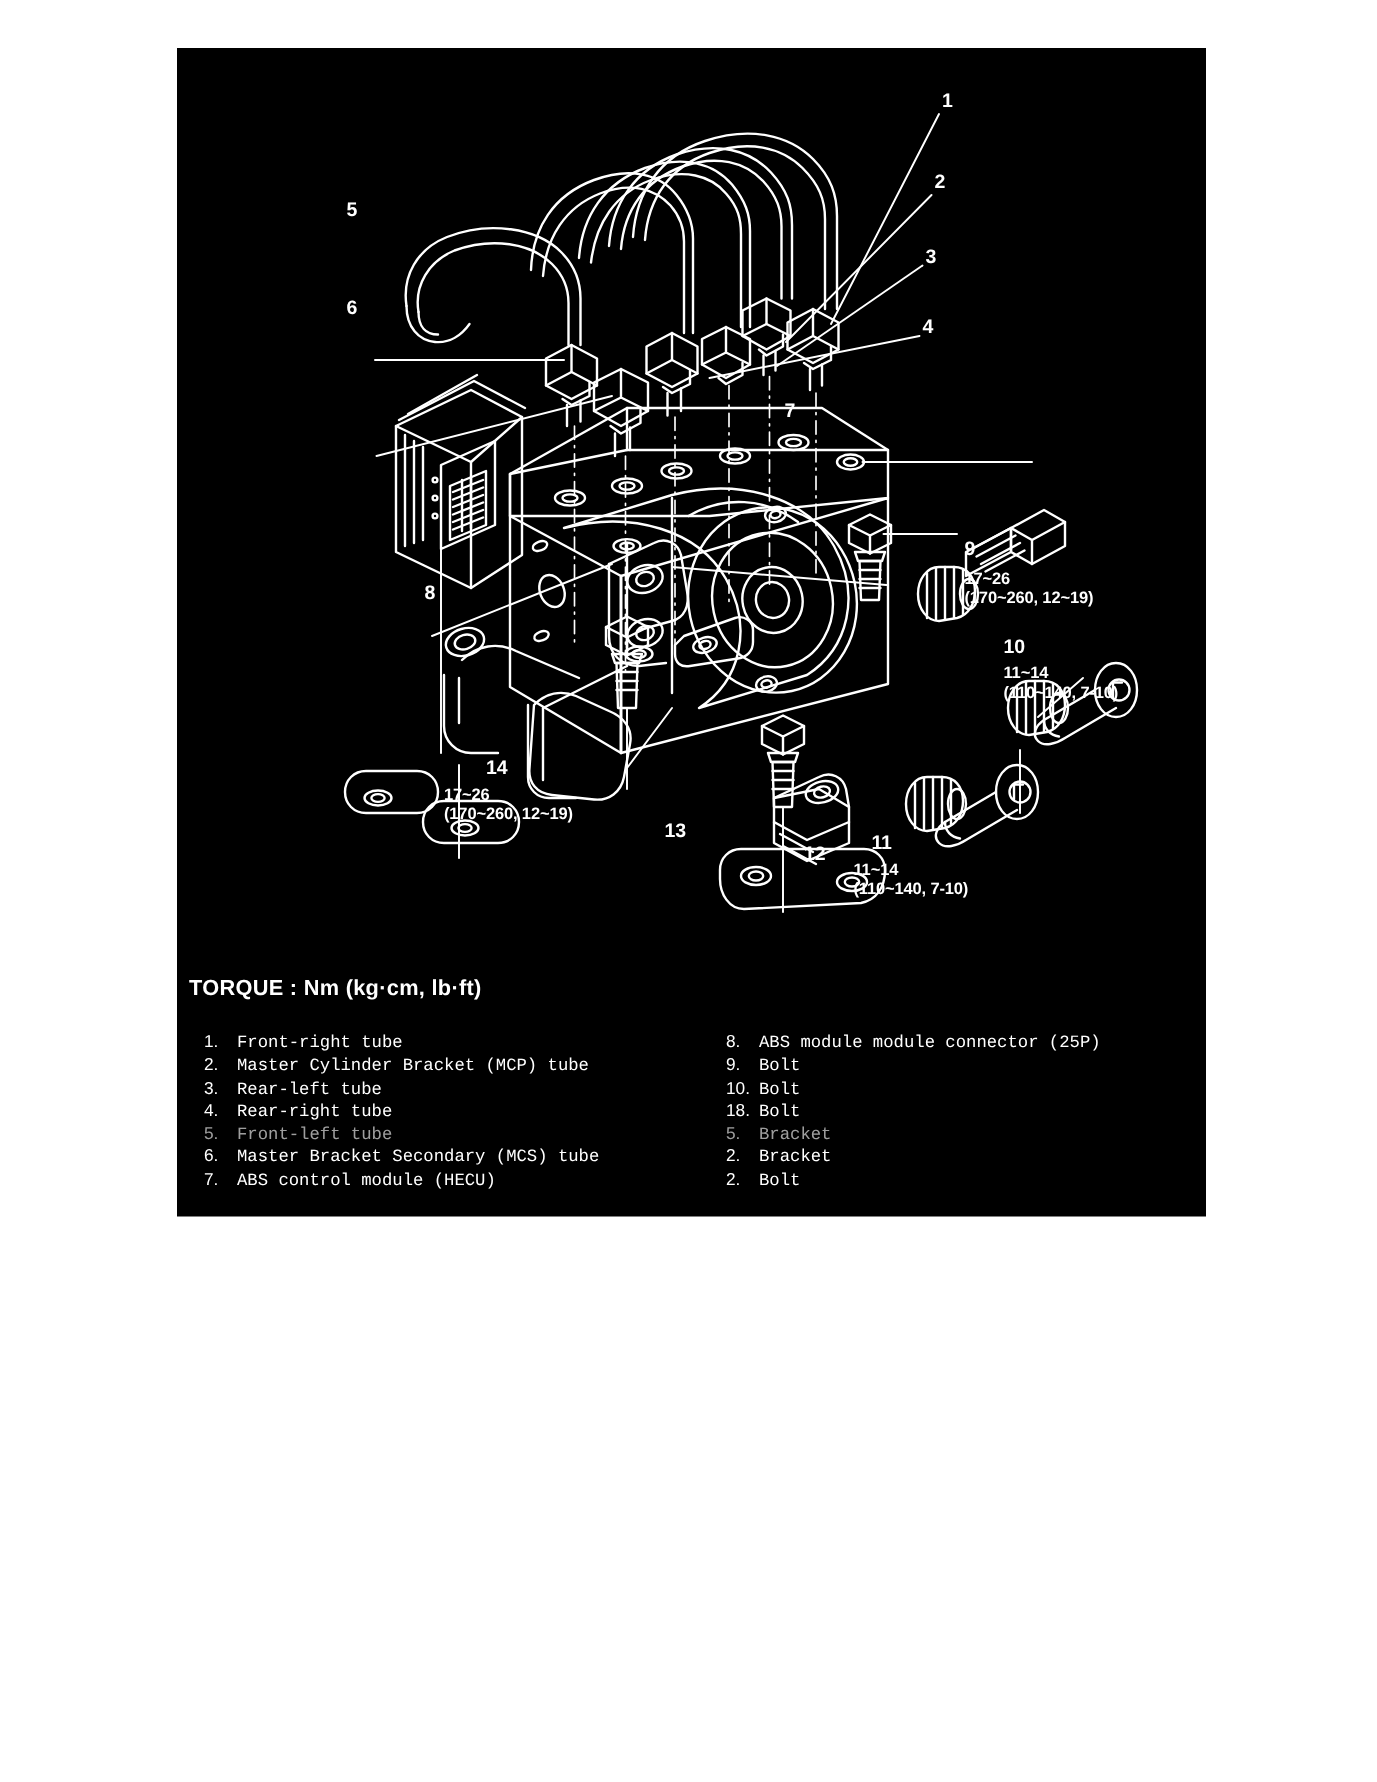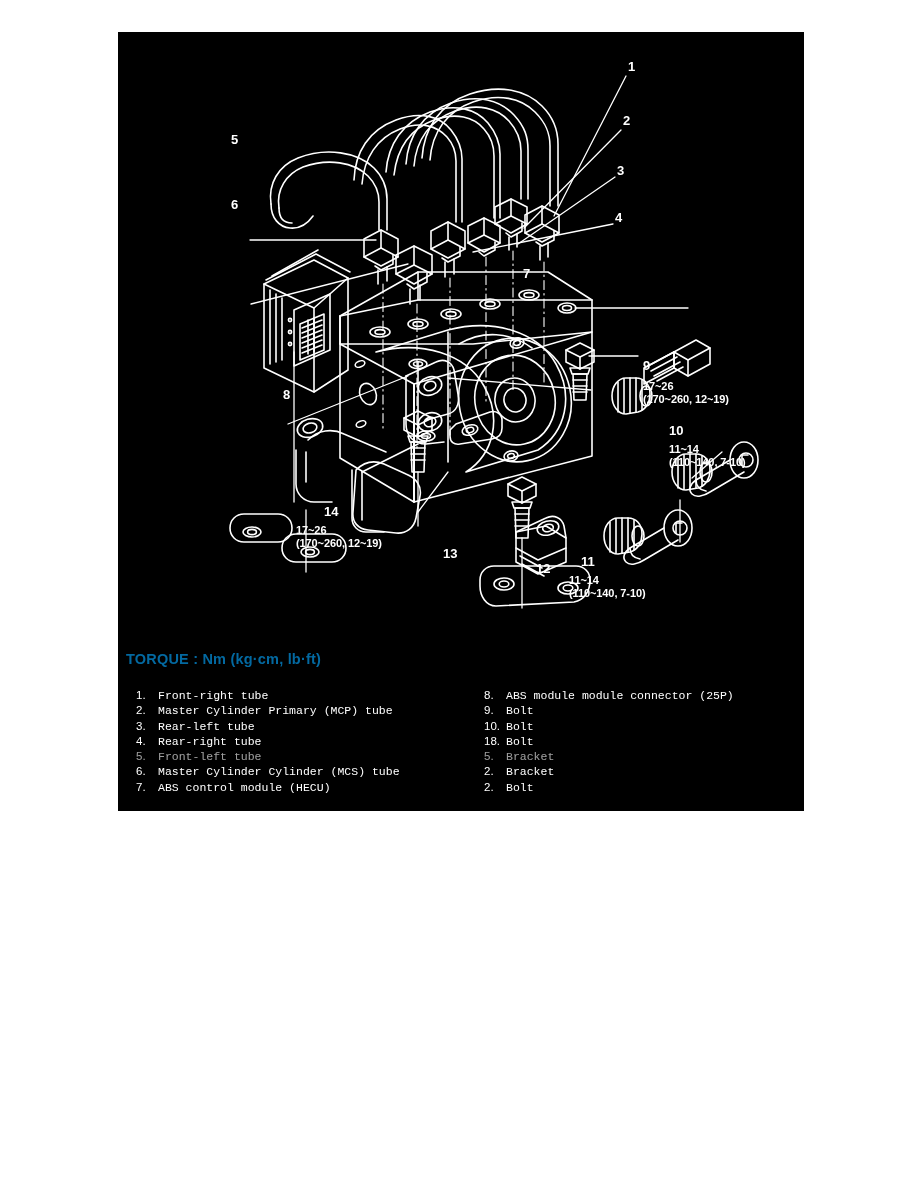--- a/index.html
+++ b/index.html
@@ -29,21 +29,21 @@
   
   .torque-note{
     position:absolute;color:#ffffff;font-family:"Liberation Sans",sans-serif;
     font-weight:bold;font-size:11px;line-height:13px;white-space:nowrap;
   }
   .torque-note div{letter-spacing:-0.1px;}
 
   
   #torque-heading{
     position:absolute;left:8px;top:619px;
-    color:#0369a1;font-weight:bold;font-size:14.5px;letter-spacing:0.2px;
+    color:#ffffff;font-weight:bold;font-size:14.5px;letter-spacing:0.2px;
     white-space:nowrap;font-family:"Liberation Sans",sans-serif;
   }
 
   
   .legend-col{
     position:absolute;color:#ffffff;font-size:11.5px;line-height:15.3px;
     font-family:"Liberation Sans",sans-serif;
   }
   #legend-left{left:18px;top:656px;width:330px;}
   #legend-right{left:366px;top:656px;width:300px;}
@@ -385,37 +385,37 @@
 
     <div id="torque-heading">TORQUE :  Nm (kg·cm, lb·ft)</div>
 
     <div class="legend-col" id="legend-left">
       <div class="legend-row">
         <span class="legend-num">1.</span>
         <span class="legend-text">Front-right tube</span>
       </div>
       <div class="legend-row">
         <span class="legend-num">2.</span>
-        <span class="legend-text">Master Cylinder Primary (MCP) tube</span>
+        <span class="legend-text">Master Cylinder Bracket (MCP) tube</span>
       </div>
       <div class="legend-row">
         <span class="legend-num">3.</span>
         <span class="legend-text">Rear-left tube</span>
       </div>
       <div class="legend-row">
         <span class="legend-num">4.</span>
         <span class="legend-text">Rear-right tube</span>
       </div>
       <div class="legend-row faded">
         <span class="legend-num">5.</span>
         <span class="legend-text">Front-left tube</span>
       </div>
       <div class="legend-row">
         <span class="legend-num">6.</span>
-        <span class="legend-text">Master Cylinder Cylinder (MCS) tube</span>
+        <span class="legend-text">Master Bracket Secondary (MCS) tube</span>
       </div>
       <div class="legend-row">
         <span class="legend-num">7.</span>
         <span class="legend-text">ABS control module (HECU)</span>
       </div>
     </div>
 
     <div class="legend-col" id="legend-right">
       <div class="legend-row">
         <span class="legend-num">8.</span>

